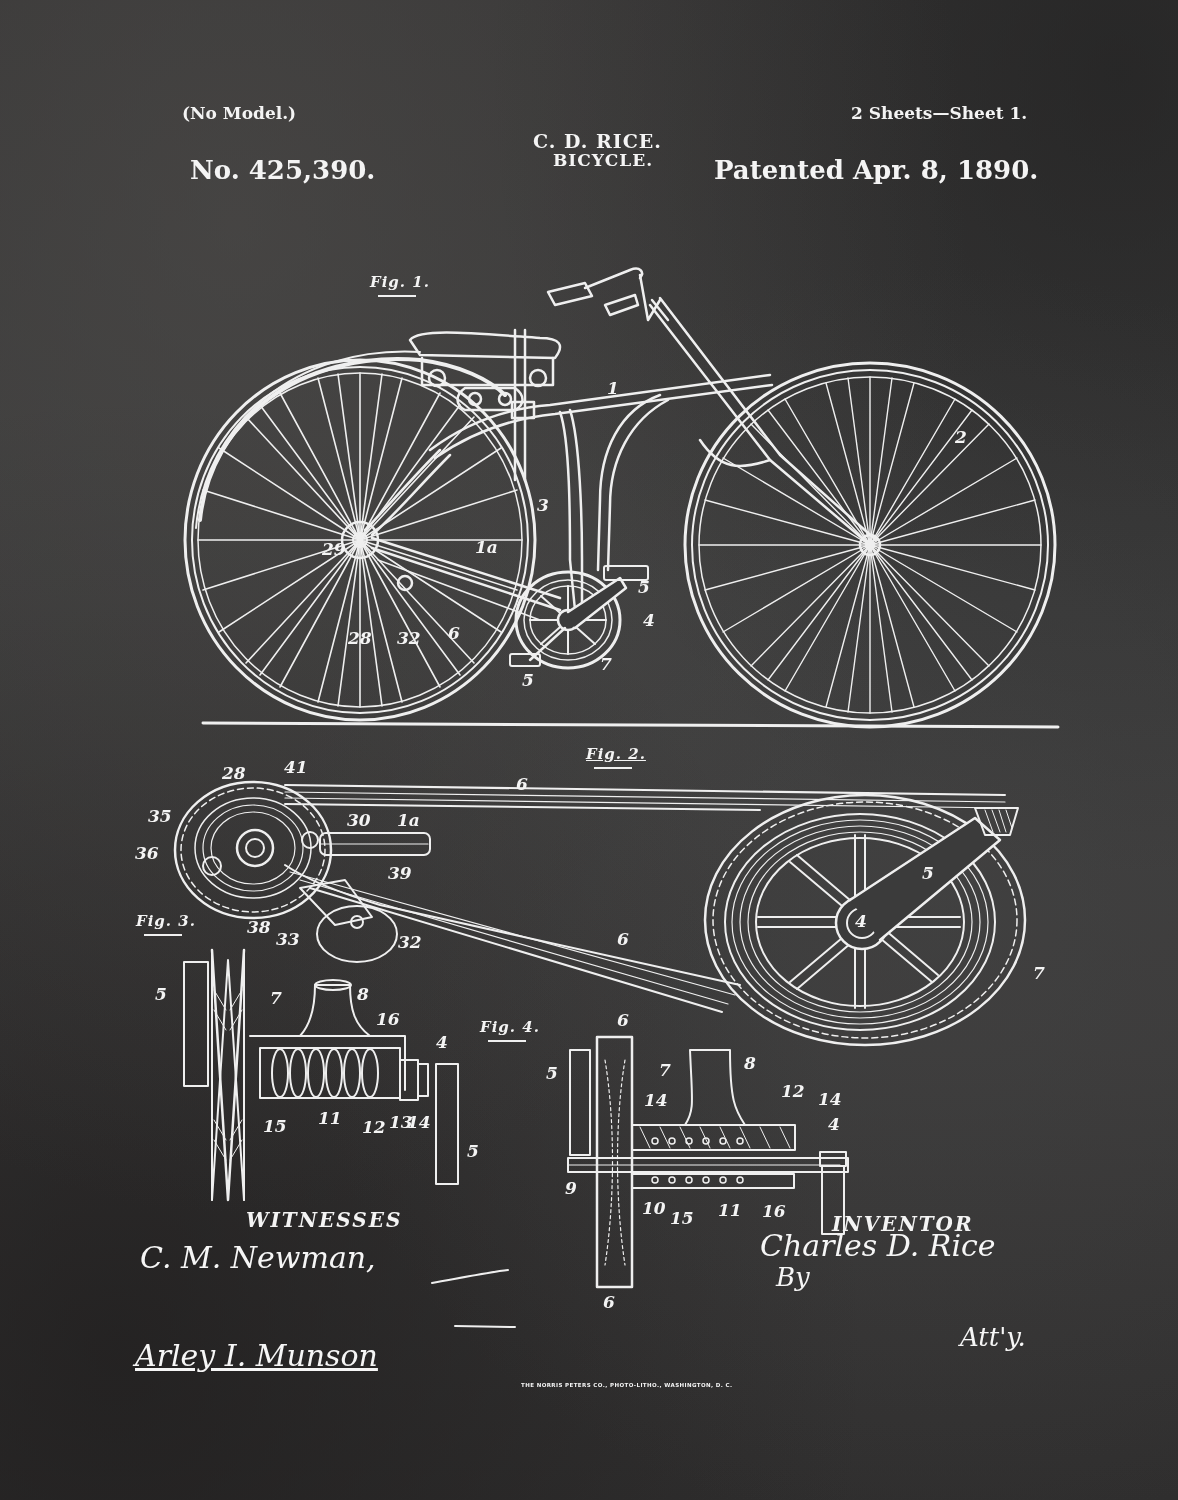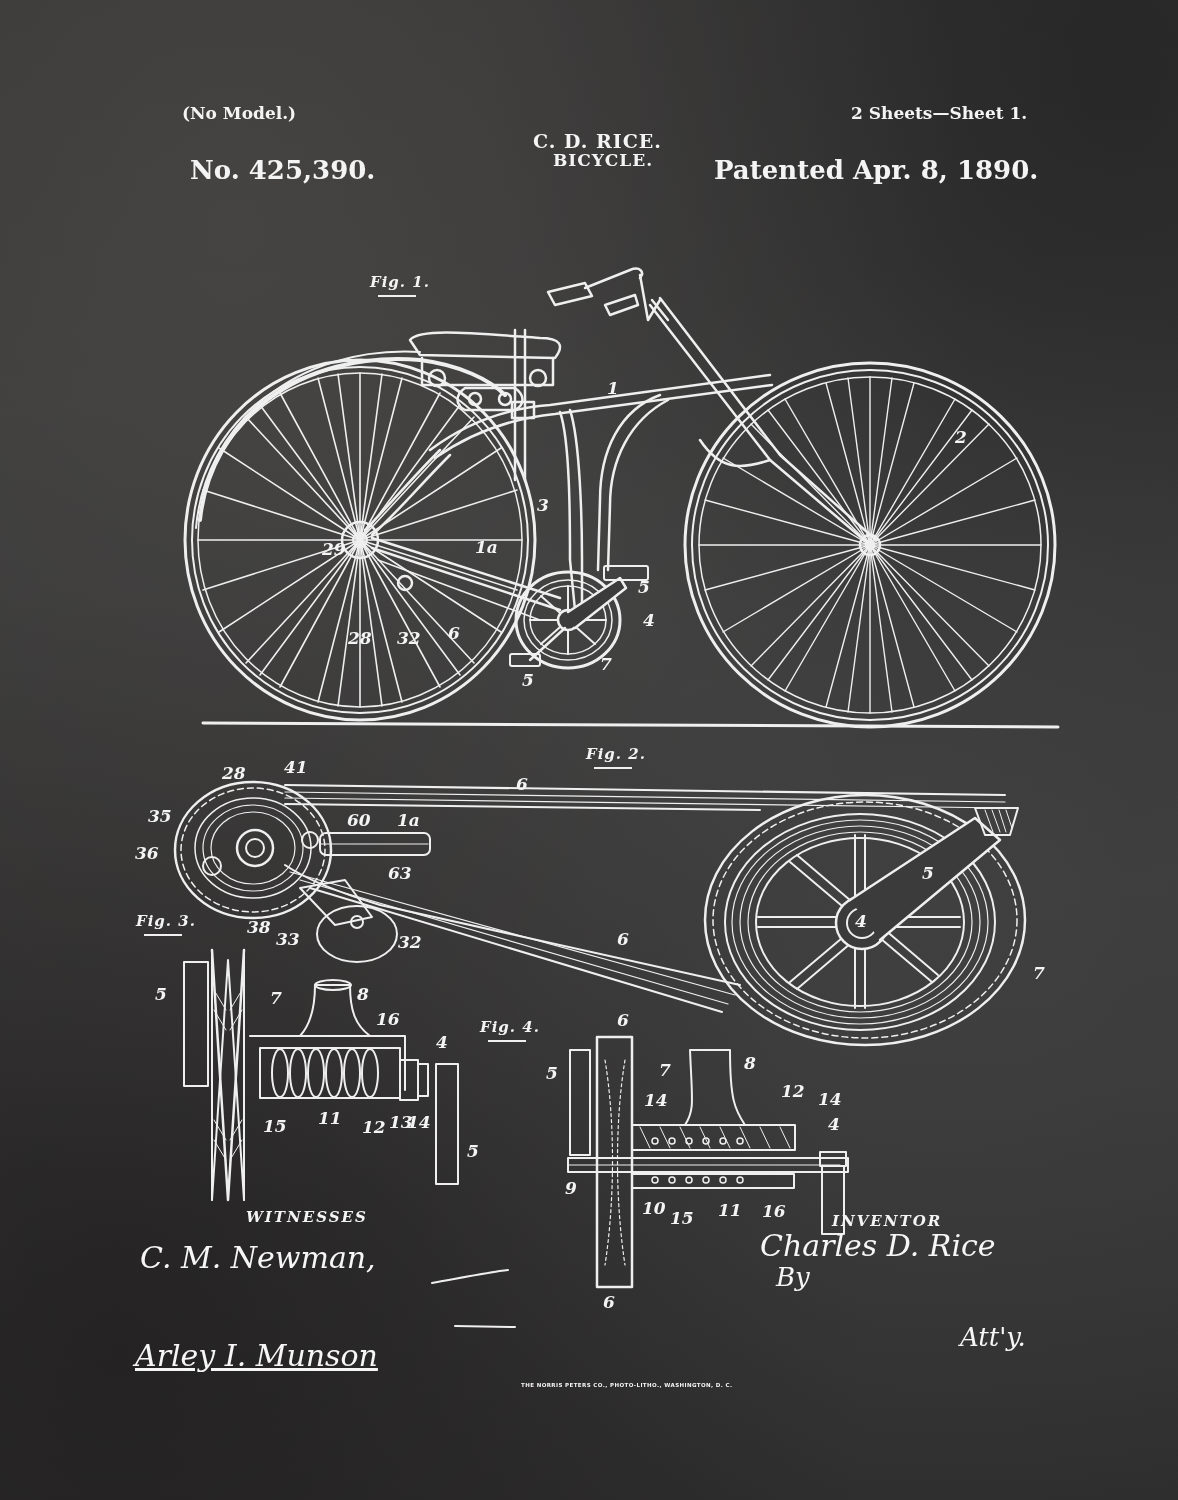--- a/index.html
+++ b/index.html
@@ -20,21 +20,21 @@
   .txt { position: absolute; white-space: nowrap; color: #f4f4f4; }
   .no-model { left: 182px; top: 103px; font-size: 17px; font-weight: bold; font-family: "DejaVu Serif", serif; }
   .sheets { left: 851px; top: 103px; font-size: 17px; font-weight: bold; font-family: "DejaVu Serif", serif; }
   .inventor-name { left: 533px; top: 130px; font-size: 19px; font-weight: bold; letter-spacing: 1px; font-family: "DejaVu Serif", serif; }
   .invention { left: 553px; top: 150px; font-size: 17px; font-weight: bold; letter-spacing: 1px; font-family: "DejaVu Serif", serif; }
   .patent-no { left: 190px; top: 155px; font-size: 26px; font-weight: bold; font-family: "DejaVu Serif", serif; }
   .patent-date { left: 714px; top: 155px; font-size: 26px; font-weight: bold; font-family: "DejaVu Serif", serif; }
   .fig-label { font-family: "DejaVu Serif", serif; font-style: italic; font-weight: bold; font-size: 15px; letter-spacing: 1px; }
   .fig-label::after { content: ""; position: absolute; left: 8px; top: 22px; width: 38px; height: 2px; background: #f0f0f0; }
   .ref { font-family: "DejaVu Serif", serif; font-style: italic; font-weight: bold; font-size: 17px; }
-  .caption { font-family: "DejaVu Serif", serif; font-style: italic; font-weight: bold; font-size: 15px; letter-spacing: 2px; }
+  .caption { font-family: "DejaVu Serif", serif; font-style: italic; font-weight: bold; font-size: 20px; letter-spacing: 2px; }
   .sig { font-family: "DejaVu Serif", serif; font-style: italic; font-size: 30px; color: #f6f6f6; }
   .footer { left: 521px; top: 1382px; font-size: 5.5px; font-weight: bold; font-family: "DejaVu Sans", sans-serif; letter-spacing: 0.4px; }
   svg.drawing { position: absolute; left: 0; top: 0; }
   svg.drawing * { vector-effect: non-scaling-stroke; }
 </style>
 </head>
 <body>
 
 <div class="sheet">
 
@@ -336,45 +336,45 @@
 
       <rect x="820" y="1152" width="26" height="14" stroke-width="2"></rect>
       <rect x="822" y="1166" width="22" height="68" stroke-width="2"></rect>
     </g>
 
     <path d="M432 1283 C 460 1278, 490 1272, 508 1270" stroke-width="2"></path>
     <path d="M455 1326 L 515 1327" stroke-width="2"></path>
   </svg>
 
   <div class="txt fig-label" style="left:370px; top:273px;">Fig. 1.</div>
-  <div class="txt fig-label" style="left:586px; top:745px;">Fig. 2.</div>
+  <div class="txt fig-label" style="left:586px; top:745px;text-decoration:underline;">Fig. 2.</div>
   <div class="txt fig-label" style="left:136px; top:912px;">Fig. 3.</div>
   <div class="txt fig-label" style="left:480px; top:984px;margin-top:34px;">Fig. 4.</div>
 
   <div class="txt ref" style="left:607px; top:378px;">1</div>
   <div class="txt ref" style="left:955px; top:427px;">2</div>
   <div class="txt ref" style="left:537px; top:495px;">3</div>
   <div class="txt ref" style="left:322px; top:539px;">29</div>
   <div class="txt ref" style="left:475px; top:537px;">1a</div>
   <div class="txt ref" style="left:638px; top:577px;">5</div>
   <div class="txt ref" style="left:643px; top:610px;">4</div>
   <div class="txt ref" style="left:348px; top:628px;">28</div>
   <div class="txt ref" style="left:397px; top:628px;">32</div>
   <div class="txt ref" style="left:448px; top:623px;">6</div>
   <div class="txt ref" style="left:600px; top:654px;">7</div>
   <div class="txt ref" style="left:522px; top:670px;">5</div>
 
   <div class="txt ref" style="left:222px; top:763px;">28</div>
   <div class="txt ref" style="left:284px; top:757px;">41</div>
   <div class="txt ref" style="left:516px; top:774px;">6</div>
   <div class="txt ref" style="left:148px; top:806px;">35</div>
-  <div class="txt ref" style="left:347px; top:810px;">60</div>
+  <div class="txt ref" style="left:347px; top:810px;">30</div>
   <div class="txt ref" style="left:397px; top:810px;">1a</div>
   <div class="txt ref" style="left:135px; top:843px;">36</div>
-  <div class="txt ref" style="left:388px; top:863px;">63</div>
+  <div class="txt ref" style="left:388px; top:863px;">39</div>
   <div class="txt ref" style="left:247px; top:917px;">38</div>
   <div class="txt ref" style="left:276px; top:929px;">33</div>
   <div class="txt ref" style="left:398px; top:932px;">32</div>
   <div class="txt ref" style="left:617px; top:929px;">6</div>
   <div class="txt ref" style="left:922px; top:863px;">5</div>
   <div class="txt ref" style="left:855px; top:911px;">4</div>
   <div class="txt ref" style="left:1033px; top:963px;">7</div>
 
   <div class="txt ref" style="left:155px; top:984px;">5</div>
   <div class="txt ref" style="left:270px; top:988px;">7</div>

